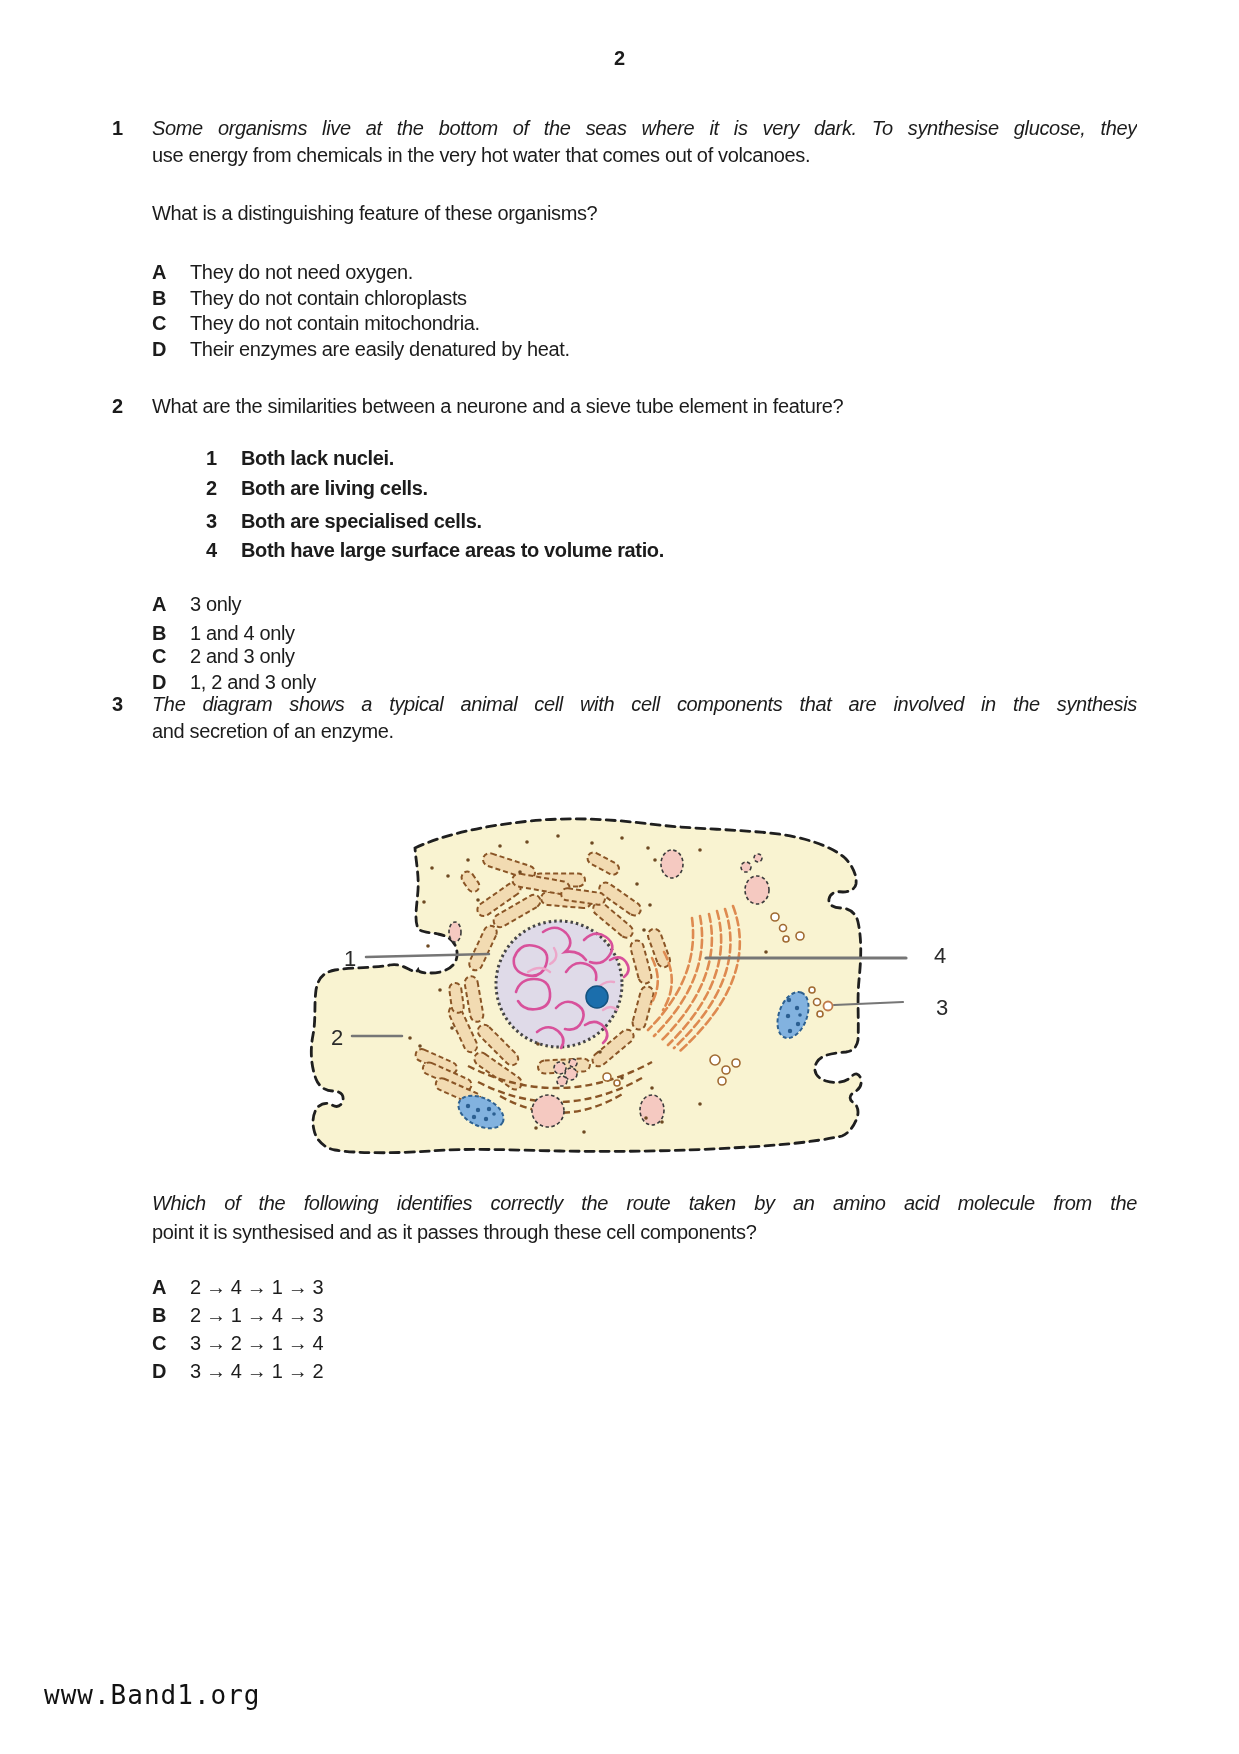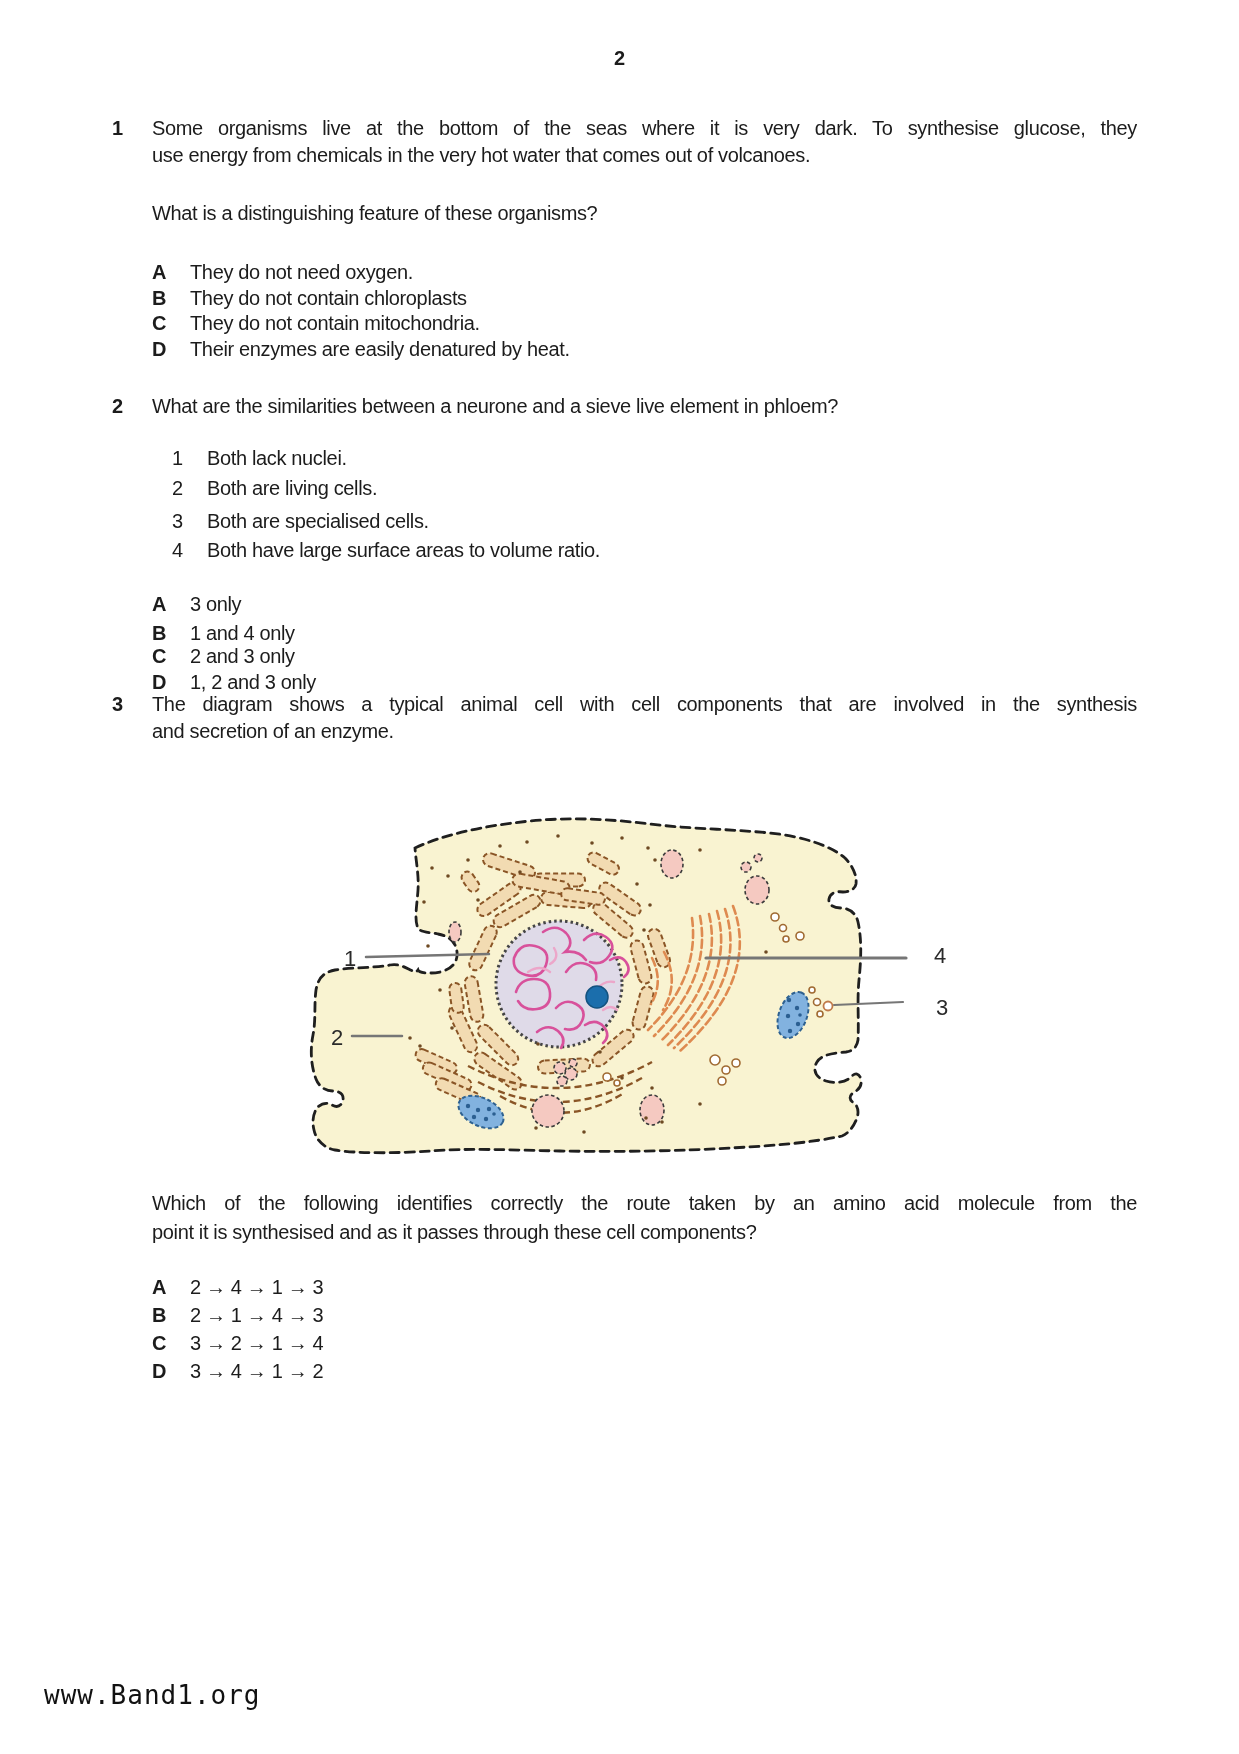--- a/index.html
+++ b/index.html
@@ -14,25 +14,25 @@
   .qnum {
     position:absolute; left:112px; font-size:20px; font-weight:bold;
     letter-spacing:-0.3px;
   }
   .bodyline {
     position:absolute; left:152px; font-size:20px; letter-spacing:-0.35px;
     white-space:nowrap;
   }
   .just {
     width:985px; white-space:normal; text-align:justify;
-    text-align-last:justify; overflow:hidden; height:26px;
+    text-align-last:justify; overflow:hidden; height:26px;font-style:italic;
   }
   .opt { position:absolute; left:152px; font-size:20px; letter-spacing:-0.35px; white-space:nowrap; }
   .opt .letter { display:inline-block; width:38px; font-weight:bold; letter-spacing:-0.3px; }
-  .stmt { position:absolute; left:172px; font-size:20px; letter-spacing:-0.35px; white-space:nowrap; }
+  .stmt { position:absolute; left:206px; font-size:20px; letter-spacing:-0.35px; white-space:nowrap;font-weight:bold; }
   .stmt .snum { display:inline-block; width:35px; }
   .footer-url {
     position:absolute; left:44px; top:1680px;
     font-family:"DejaVu Sans Mono","Liberation Mono",monospace;
     font-size:26px; color:#111; letter-spacing:1px;
   }
   .diagram-svg { position:absolute; left:290px; top:790px; }
 </style>
 </head>
 <body>
@@ -53,21 +53,21 @@
     <span class="letter">B</span><span>They do not contain chloroplasts</span>
   </div>
   <div class="opt" style="top:312px">
     <span class="letter">C</span><span>They do not contain mitochondria.</span>
   </div>
   <div class="opt" style="top:338px">
     <span class="letter">D</span><span>Their enzymes are easily denatured by heat.</span>
   </div>
 
   <div class="qnum" style="top:395px">2</div>
-  <div class="bodyline" style="top:395px">What are the similarities between a neurone and a sieve live element in phloem?</div>
+  <div class="bodyline" style="top:395px">What are the similarities between a neurone and a sieve tube element in feature?</div>
 
   <div class="stmt" style="top:447px">
     <span class="snum">1</span><span>Both lack nuclei.</span>
   </div>
   <div class="stmt" style="top:477px">
     <span class="snum">2</span><span>Both are living cells.</span>
   </div>
   <div class="stmt" style="top:510px">
     <span class="snum">3</span><span>Both are specialised cells.</span>
   </div>

